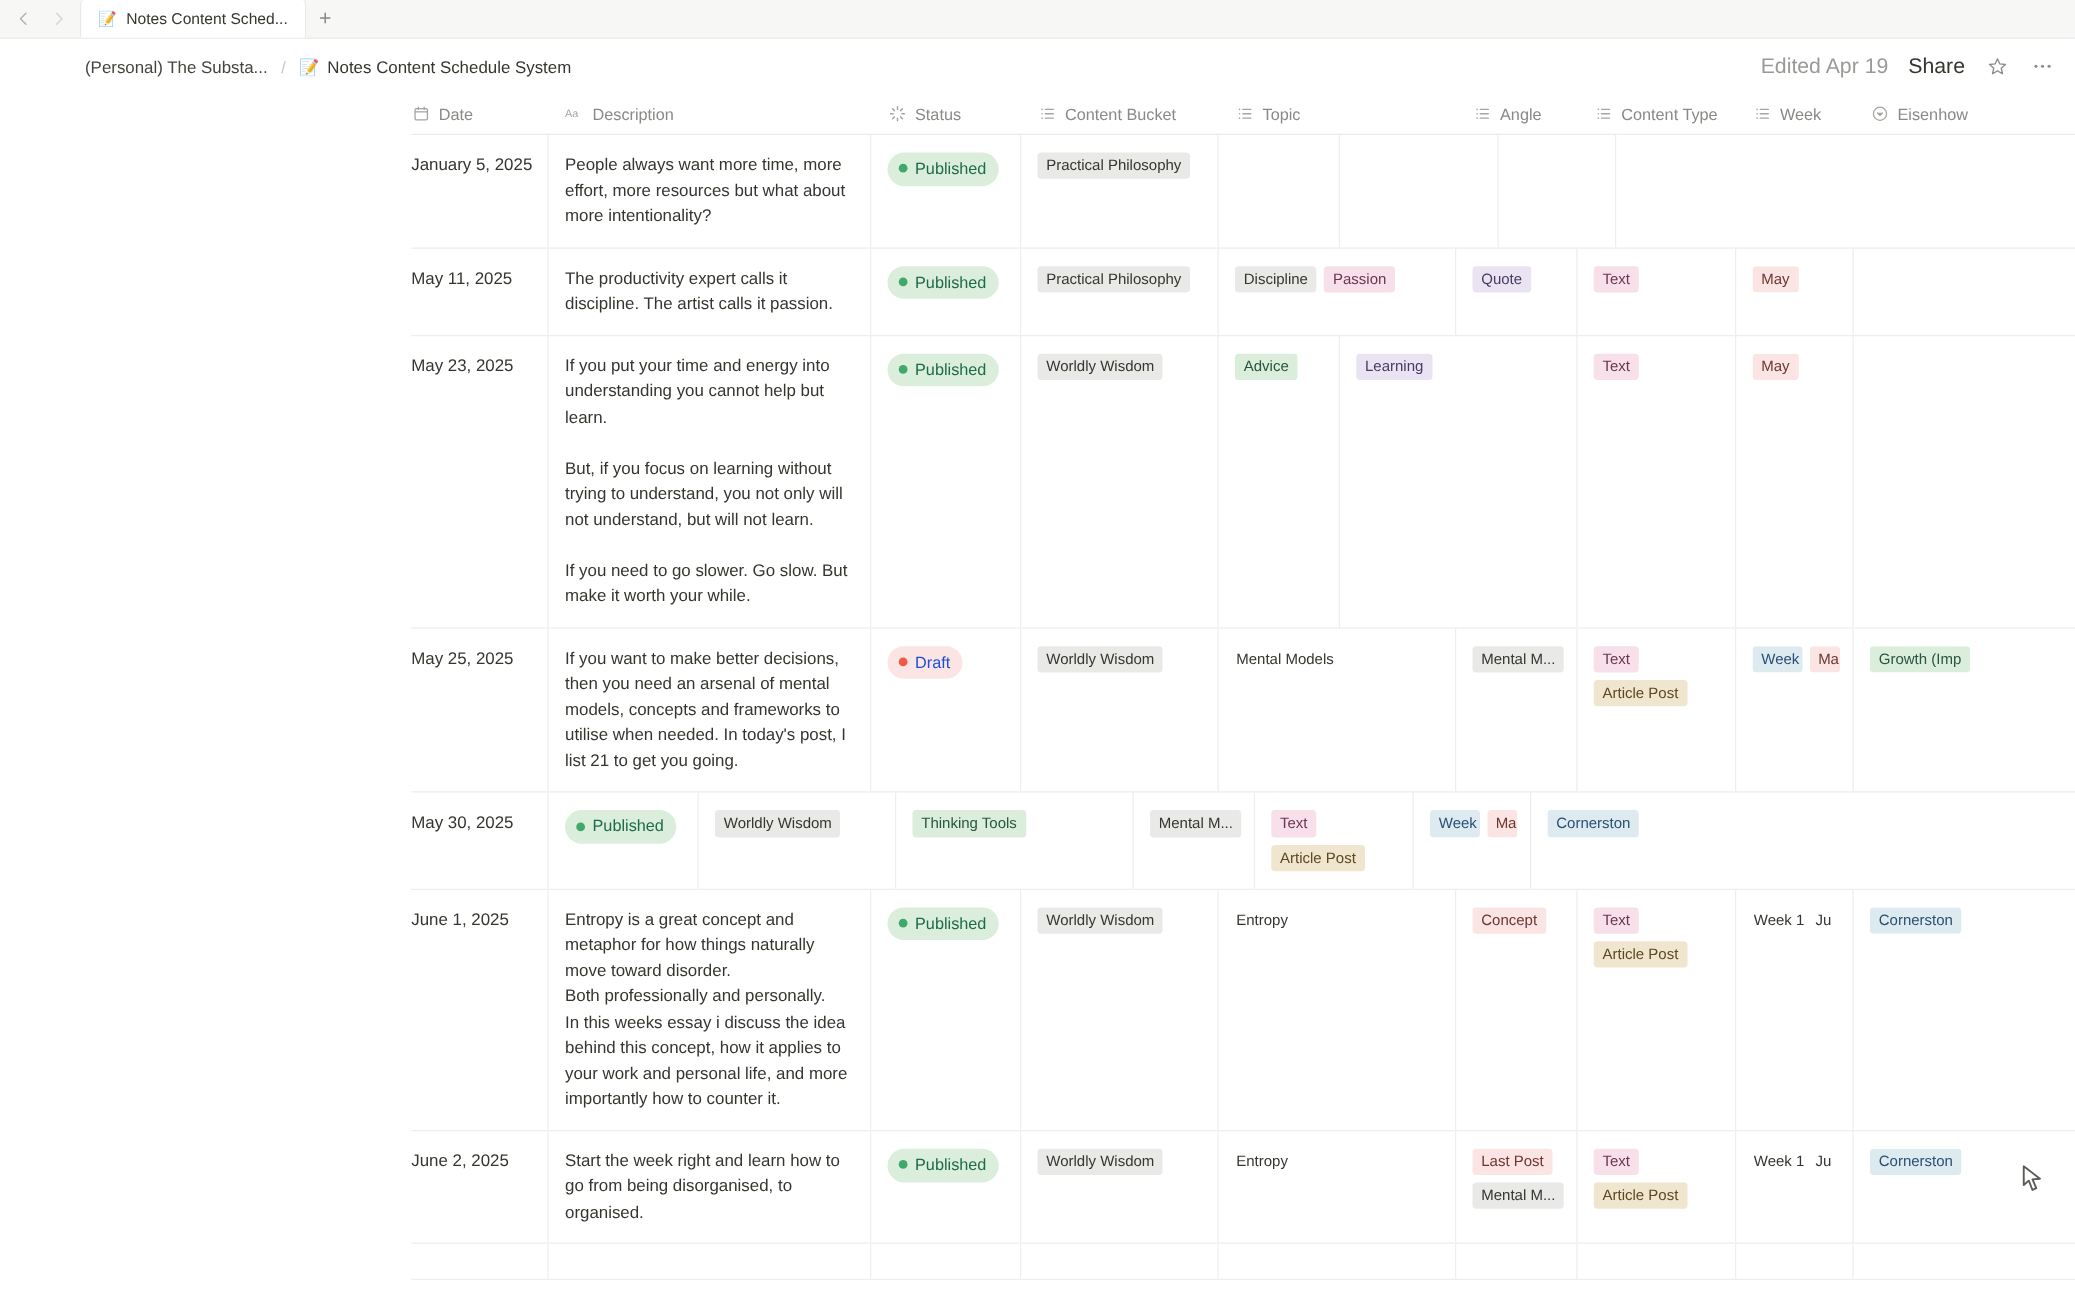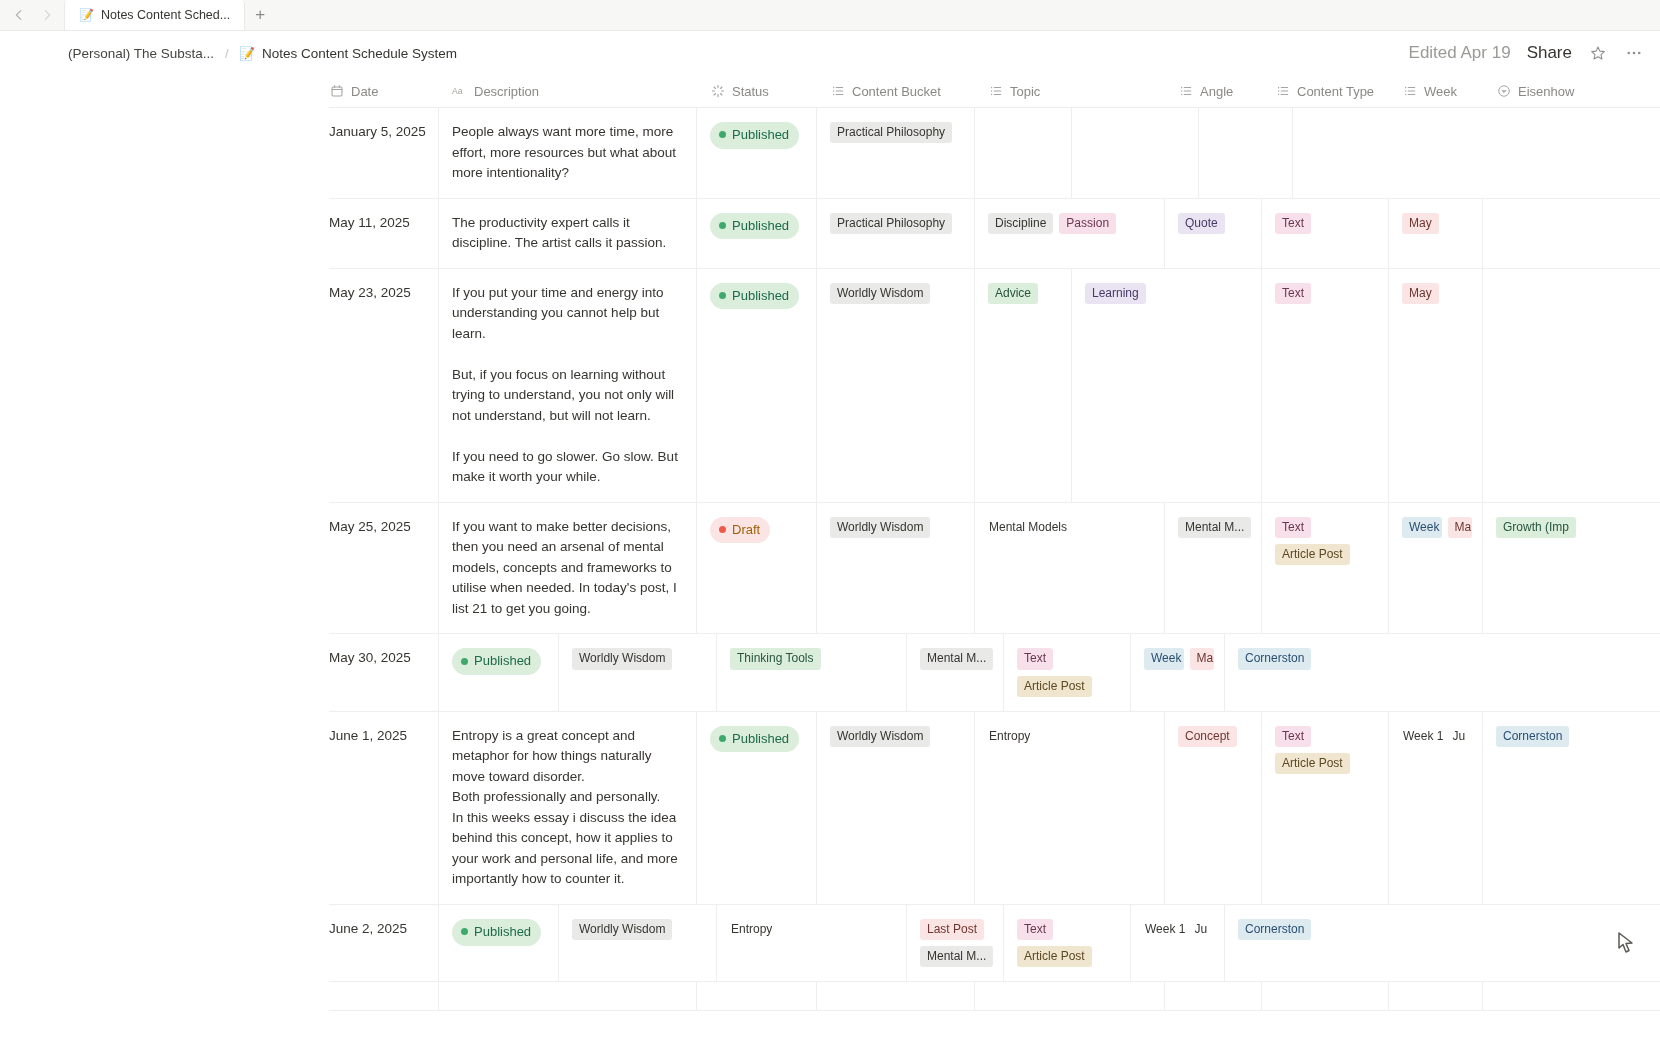--- a/index.html
+++ b/index.html
@@ -194,21 +194,21 @@
   .t-gray   { background: #e9e9e7; color: #37352f; }
   .t-red    { background: #fbe4e4; color: #6e3630; }
   .t-pink   { background: #f7e0e9; color: #6b3650; }
   .t-purple { background: #eae4f2; color: #473b66; }
   .t-green  { background: #dbeddb; color: #28553f; }
   .t-blue   { background: #ddebf1; color: #2b4f72; }
   .t-yellow { background: #f0e5cf; color: #5c4922; }
 
   .s-published { background: #dbeddb; color: #1d6b4a; }
   .s-published .dot { background: #3fa96c; }
-  .s-draft { background: #fbe4e4; color: #a16207; }
+  .s-draft { background: #fbe4e4; color: #1d4ed8; }
   .s-draft .dot { background: #ef5a48; }
 
   
   .cursor-mark {
     position: absolute;
     right: 22px;
     bottom: 82px;
     width: 22px; height: 24px;
     color: #5b5a57;
     pointer-events: none;
@@ -607,20 +607,23 @@
             </div>
           </div>
           <div class="cell c-eisen">
             <div class="tags-inline">
               <span class="tag t-blue">Cornerston</span>
             </div>
           </div>
         </div>
         <div class="row">
           <div class="cell c-date"><span>June 2, 2025</span></div>
+          <div class="cell c-desc">
+            <div class="desc-text">Start the week right and learn how to go from being disorganised, to organised.</div>
+          </div>
           <div class="cell c-status"><span class="status-pill s-published">
               <span class="dot"></span>
               <span>Published</span>
             </span></div>
           <div class="cell c-bucket">
             <div class="tags">
               <span class="tag t-gray">Worldly Wisdom</span>
             </div>
           </div>
           <div class="cell c-topic">

